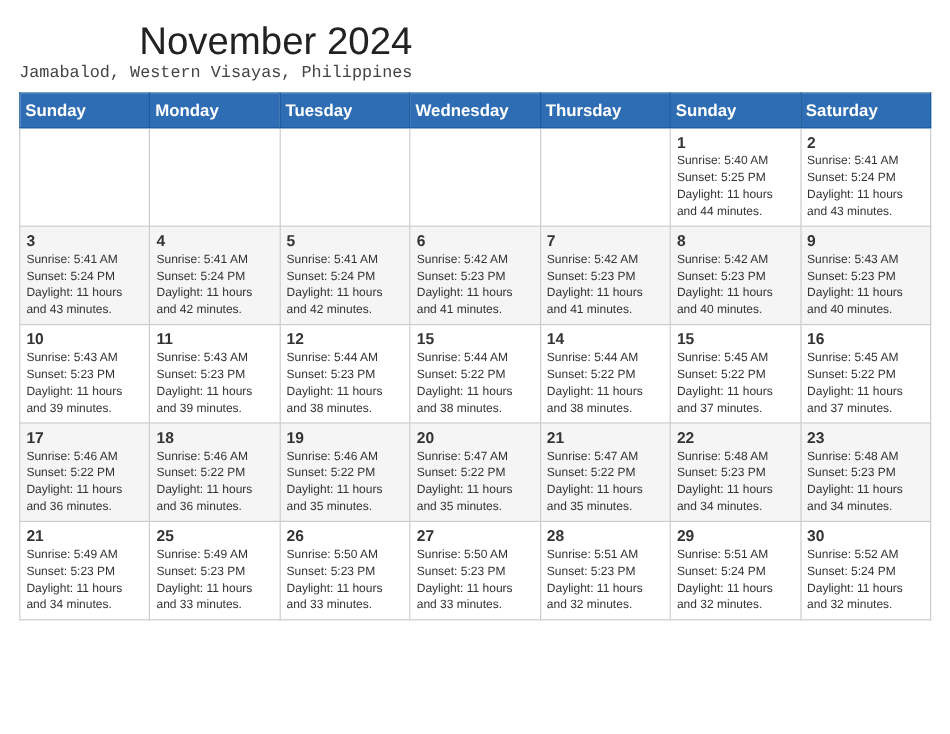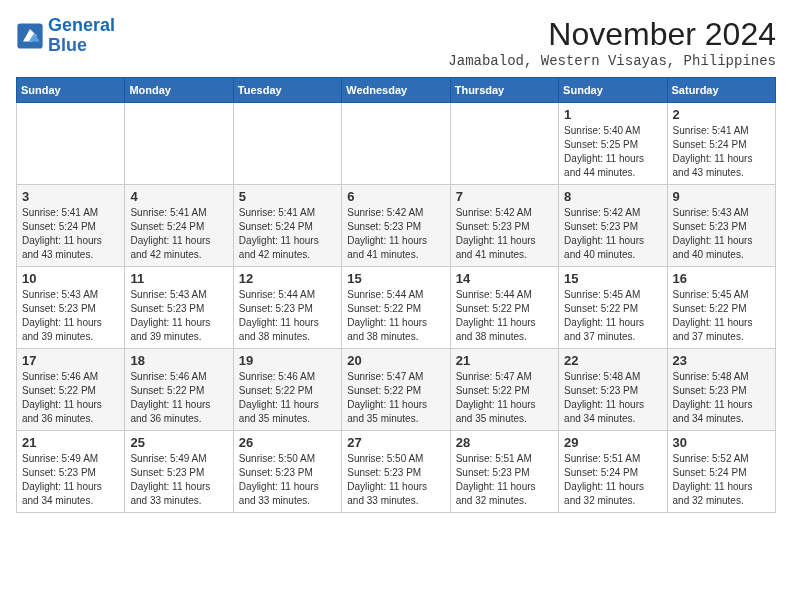--- a/index.html
+++ b/index.html
@@ -48,21 +48,21 @@
       font-family: Liberation Mono, monospace;
     }
     .calendar-table {
       width: 100%;
       border-collapse: collapse;
       border: 1px solid #ccc;
     }
     .calendar-table th {
       background-color: #2e6db4;
       color: #fff;
-      font-size: 11px;
+      font-size: 14px;
       font-weight: bold;
       padding: 6px 4px;
       text-align: left;
       border: 1px solid #1a5a9e;
     }
     .calendar-table td {
       vertical-align: top;
       border: 1px solid #ccc;
       padding: 4px 5px;
       font-size: 10.5px;
@@ -86,31 +86,20 @@
       color: #333;
     }
     .empty-cell {
       background: #fff !important;
     }
   </style>
 </head>
 <body>
 
 <div class="header-area">
-  <div class="logo">
-    <svg class="logo-icon" viewBox="0 0 40 40">
-      <rect x="2" y="2" width="36" height="36" rx="4" fill="#2e6db4"></rect>
-      <polygon points="10,28 20,10 30,20 24,20 24,28" fill="white"></polygon>
-      <polygon points="18,28 26,16 34,28" fill="#5ba3e0"></polygon>
-    </svg>
-    <div class="logo-text">
-      <span>General</span><br>
-      <span style="color:#2e6db4">Blue</span>
-    </div>
-  </div>
   <div class="title-area">
     <div class="month-title">November 2024</div>
     <div class="location-subtitle">Jamabalod, Western Visayas, Philippines</div>
   </div>
 </div>
 
 <table class="calendar-table">
   <thead>
     <tr>
     <th>Sunday</th>

